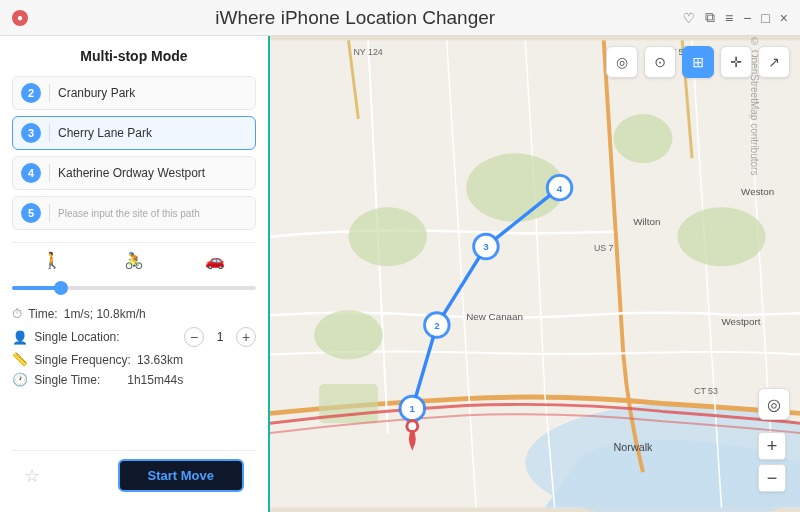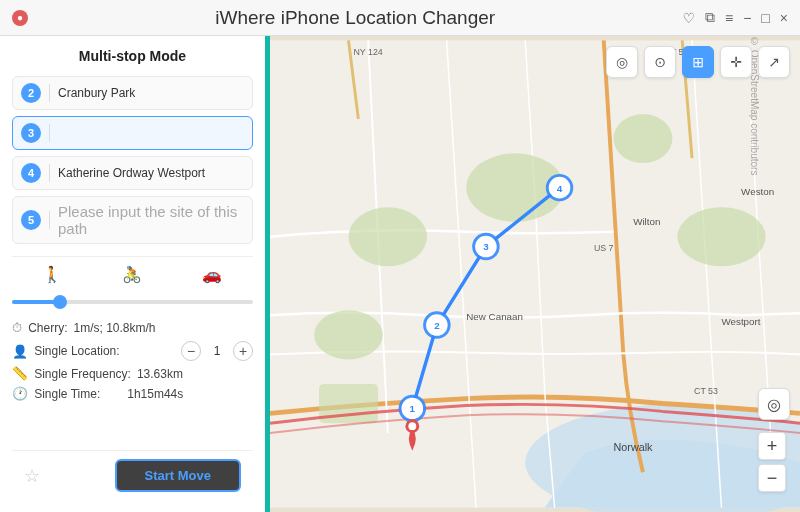--- a/index.html
+++ b/index.html
@@ -37,21 +37,21 @@
       width: 100%;
       height: 100%;
       position: absolute;
       top: 0; left: 0;
     }
 
     
     .left-panel {
       width: 270px;
       background: white;
-      border-right: 5px solid #14b8a6;
+      border-right: 2px solid #14b8a6;
       display: flex;
       flex-direction: column;
       padding: 12px;
       gap: 8px;
       z-index: 10;
       position: relative;
     }
 
     .panel-title {
       font-size: 14px;
@@ -81,21 +81,21 @@
       color: white;
       font-size: 11px;
       font-weight: 600;
       display: flex; align-items: center; justify-content: center;
       flex-shrink: 0;
     }
 
     .stop-divider { width: 1px; height: 18px; background: #ddd; flex-shrink: 0; }
 
     .stop-name { font-size: 12px; color: #333; flex: 1; white-space: nowrap; overflow: hidden; text-overflow: ellipsis; }
-    .stop-placeholder { font-size: 15px; color: #aaa; flex: 1; }
+    .stop-placeholder { font-size: 10px; color: #aaa; flex: 1; }
 
     
     .speed-section { margin-top: 4px; border-top: 1px solid #eee; padding-top: 8px; }
 
     .mode-icons { display: flex; align-items: center; gap: 0; margin-bottom: 8px; }
     .mode-icon-item { flex: 1; text-align: center; font-size: 16px; color: #666; cursor: pointer; }
     .mode-icon-item.active { color: #4a9eff; }
 
     .speed-slider { width: 100%; position: relative; height: 20px; display: flex; align-items: center; margin-bottom: 8px; }
     .slider-track { width: 100%; height: 4px; background: #e0e0e0; border-radius: 2px; position: relative; }
@@ -114,21 +114,21 @@
       align-items: center;
       justify-content: space-between;
       padding: 8px 12px;
       border-top: 1px solid #eee;
       margin-top: auto;
     }
     .star-icon { font-size: 18px; color: #ccc; cursor: pointer; }
 
     .start-btn {
       padding: 7px 28px;
-      background: #404040;
+      background: #0f172a;
       border: 2px solid #4a9eff;
       border-radius: 6px;
       color: #4a9eff;
       font-size: 13px;
       font-weight: 600;
       cursor: pointer;
     }
 
     
     .map-top-controls {
@@ -225,20 +225,21 @@
 
       <div class="stop-item">
         <div class="stop-num-badge">2</div>
         <div class="stop-divider"></div>
         <span class="stop-name">Cranbury Park</span>
       </div>
 
       <div class="stop-item active">
         <div class="stop-num-badge">3</div>
         <div class="stop-divider"></div>
+        <span class="stop-name">Cherry Lane Park</span>
       </div>
 
       <div class="stop-item">
         <div class="stop-num-badge">4</div>
         <div class="stop-divider"></div>
         <span class="stop-name">Katherine Ordway Westport</span>
       </div>
 
       <div class="stop-item">
         <div class="stop-num-badge">5</div>
@@ -256,21 +257,21 @@
 
       <div class="speed-slider">
         <div class="slider-track">
           <div class="slider-fill"></div>
           <div class="slider-thumb"></div>
         </div>
       </div>
 
       <div class="info-row">
         <span class="info-icon">⏱</span>
-        <span>Cherry:</span>
+        <span>Time:</span>
         <span>1m/s; 10.8km/h</span>
       </div>
 
       <div class="info-row">
         <span class="info-icon">👤</span>
         <span>Single Location:</span>
         <div class="freq-controls">
           <button class="freq-btn">−</button>
           <span class="freq-val">1</span>
           <button class="freq-btn">+</button>

